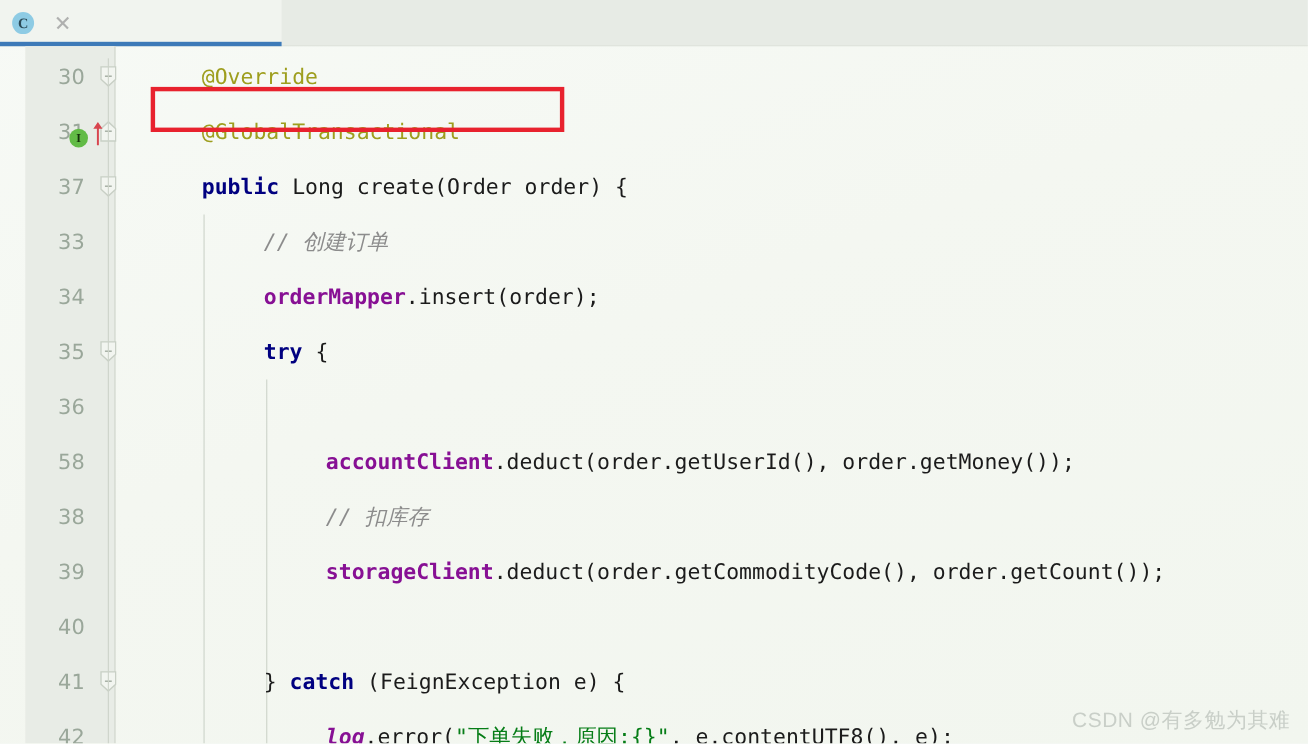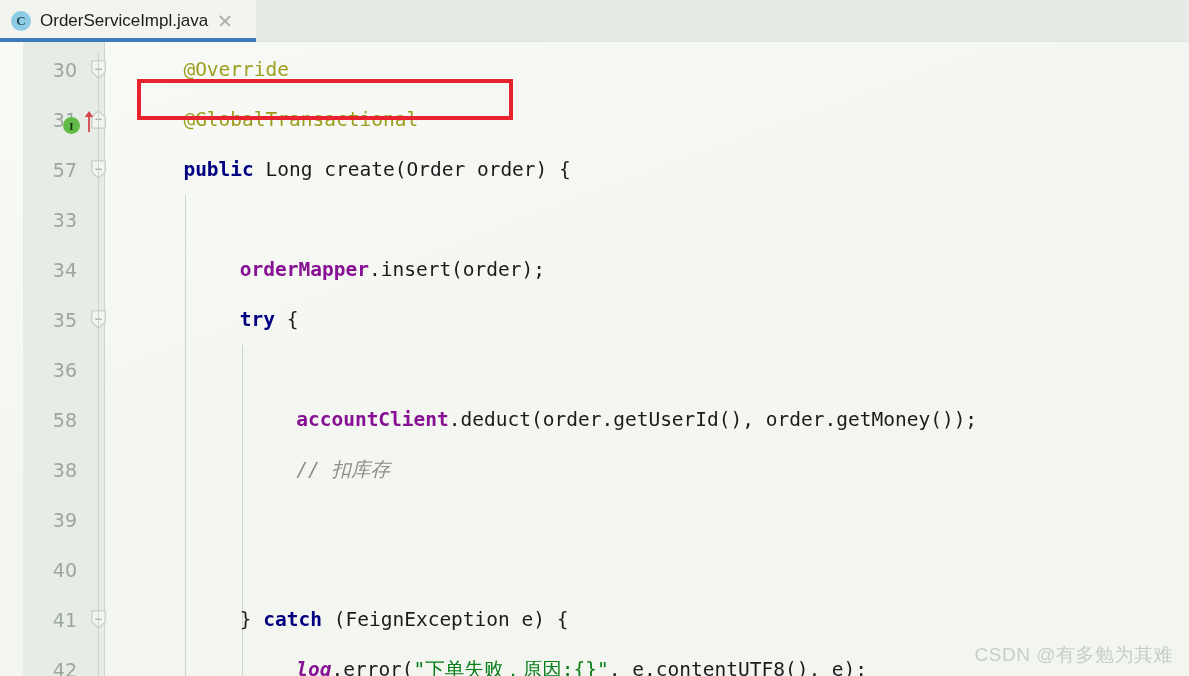--- a/index.html
+++ b/index.html
@@ -176,21 +176,20 @@
   }
 </style>
 </head>
 <body>
 
 <div id="root">
 
   <div class="tabbar">
     <div class="tab">
       <div class="class-icon">C</div>
-      <div class="tab-title">OrderServiceImpl.java</div>
       <div class="tab-close"></div>
       <div class="tab-underline"></div>
     </div>
   </div>
 
   <div class="editor">
     <div class="gutter"></div>
     <div class="gutter-fold-col"></div>
 
     <div id="fold-rail">
@@ -233,25 +232,26 @@
     <div id="rows">
         <div class="row" style="top: 3px;">
           <div class="lineno">30</div>
           <div class="codeline" style="left: 160.4px;"><span class="anno">@Override</span></div>
         </div>
         <div class="row" style="top: 53px;">
           <div class="lineno">31</div>
           <div class="codeline" style="left: 160.4px;"><span class="anno">@GlobalTransactional</span></div>
         </div>
         <div class="row" style="top: 103px;">
-          <div class="lineno">57</div>
+          <div class="lineno">37</div>
           <div class="codeline" style="left: 160.4px;"><span class="kw">public</span><span class="plain"> Long create(Order order) {</span></div>
         </div>
         <div class="row" style="top: 153px;">
           <div class="lineno">33</div>
+          <div class="codeline" style="left: 216.8px;"><span class="cmt">// 创建订单</span></div>
         </div>
         <div class="row" style="top: 203px;">
           <div class="lineno">34</div>
           <div class="codeline" style="left: 216.8px;"><span class="fieldp">orderMapper</span><span class="plain">.insert(order);</span></div>
         </div>
         <div class="row" style="top: 253px;">
           <div class="lineno">35</div>
           <div class="codeline" style="left: 216.8px;"><span class="kw">try</span><span class="plain"> {</span></div>
         </div>
         <div class="row" style="top: 303px;">
@@ -260,20 +260,21 @@
         <div class="row" style="top: 353px;">
           <div class="lineno">58</div>
           <div class="codeline" style="left: 273.2px;"><span class="fieldp">accountClient</span><span class="plain">.deduct(order.getUserId(), order.getMoney());</span></div>
         </div>
         <div class="row" style="top: 403px;">
           <div class="lineno">38</div>
           <div class="codeline" style="left: 273.2px;"><span class="cmt">// 扣库存</span></div>
         </div>
         <div class="row" style="top: 453px;">
           <div class="lineno">39</div>
+          <div class="codeline" style="left: 273.2px;"><span class="fieldp">storageClient</span><span class="plain">.deduct(order.getCommodityCode(), order.getCount());</span></div>
         </div>
         <div class="row" style="top: 503px;">
           <div class="lineno">40</div>
           <div class="codeline" style="left: 273.2px;"></div>
         </div>
         <div class="row" style="top: 553px;">
           <div class="lineno">41</div>
           <div class="codeline" style="left: 216.8px;"><span class="plain">} </span><span class="kw">catch</span><span class="plain"> (FeignException e) {</span></div>
         </div>
         <div class="row" style="top: 603px;">

